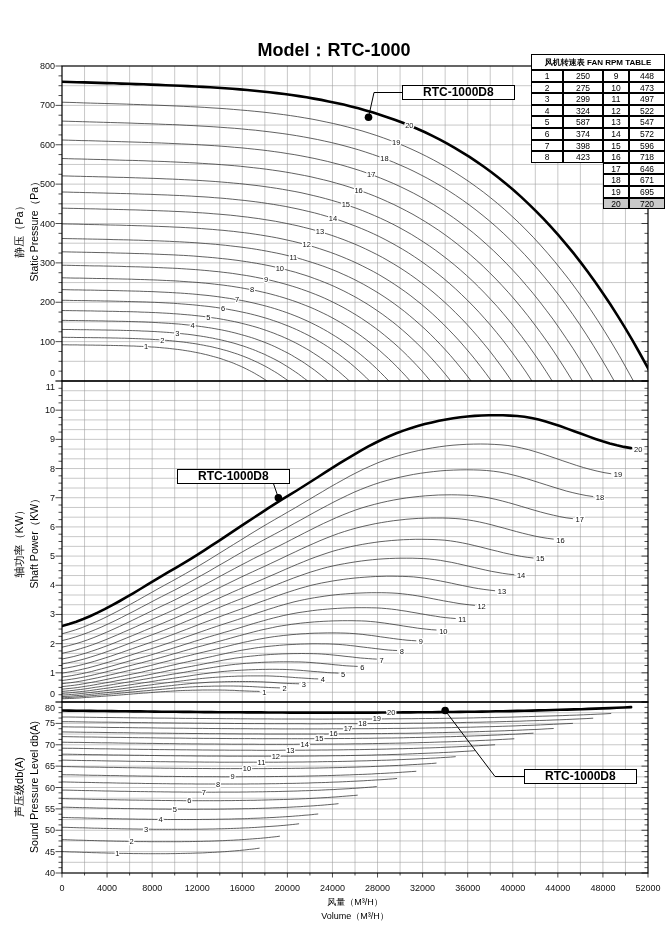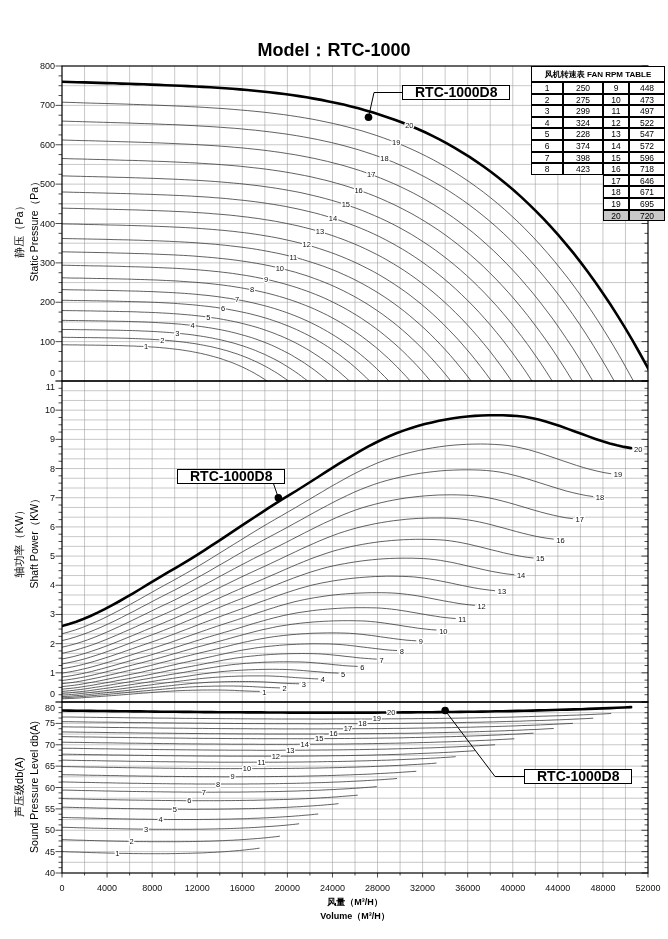--- a/index.html
+++ b/index.html
@@ -6,26 +6,26 @@
   .page{position:relative;width:668px;height:939px;background:#fff;overflow:hidden;
         font-family:"Liberation Sans",sans-serif;color:#000;}
   .ttl{position:absolute;left:0;width:668px;text-align:center;}
   #t1{top:10px;font-size:22px;font-weight:bold;letter-spacing:1px;}
   #t2{top:38px;font-size:18px;font-weight:bold;}
   svg{position:absolute;left:0;top:0;}
   .ytitle{position:absolute;transform:translate(-50%,-50%) rotate(-90deg);
           text-align:center;white-space:nowrap;line-height:1.35;}
   #yt1{left:27px;top:229px;} #yt2{left:27px;top:541px;} #yt3{left:27px;top:787px;}
   .cnl{display:block;font-size:11px;} .enl{display:block;font-size:10.5px;}
-  #xt{position:absolute;left:62px;width:586px;top:896px;text-align:center;line-height:1.5;font-weight:bold;}
+  #xt{position:absolute;left:62px;width:586px;top:896px;text-align:center;line-height:1.5;}
   .xcn{display:block;font-size:9px;} .xen{display:block;font-size:9px;text-align:center;}
-  .callout{position:absolute;border:1px solid #000;background:#fff;font-size:14px;
-           font-weight:bold;padding:1px 12px;line-height:11px;white-space:nowrap;}
+  .callout{position:absolute;border:1px solid #000;background:#fff;font-size:12px;
+           font-weight:bold;padding:1px 20px;line-height:11px;white-space:nowrap;}
   #co1{left:402px;top:85px;} #co2{left:177px;top:469px;} #co3{left:524px;top:769px;}
-  .ftable{position:absolute;left:531px;top:66px;width:134px;display:grid;
+  .ftable{position:absolute;left:531px;top:54px;width:134px;display:grid;
           grid-template-columns:32px 40px 26px 36px;}
   .ftable .hd{grid-column:1/5;height:16px;line-height:16px;background:#fff;
               border:1px solid #000;font-size:8px;font-weight:bold;text-align:center;
               box-sizing:border-box;}
   .ftable .c{height:11.6px;line-height:11.6px;background:#fff;border:0.5px solid #000;
              font-size:8.5px;text-align:center;box-sizing:border-box;}
   .ftable .c.e{background:transparent;border:none;}
   .ftable .c.hl{background:#c9c9c9;}
 </style>
 </head>
@@ -598,21 +598,21 @@
       <div class="c">473</div>
       <div class="c">3</div>
       <div class="c">299</div>
       <div class="c">11</div>
       <div class="c">497</div>
       <div class="c">4</div>
       <div class="c">324</div>
       <div class="c">12</div>
       <div class="c">522</div>
       <div class="c">5</div>
-      <div class="c">228</div>
+      <div class="c">587</div>
       <div class="c">13</div>
       <div class="c">547</div>
       <div class="c">6</div>
       <div class="c">374</div>
       <div class="c">14</div>
       <div class="c">572</div>
       <div class="c">7</div>
       <div class="c">398</div>
       <div class="c">15</div>
       <div class="c">596</div>

